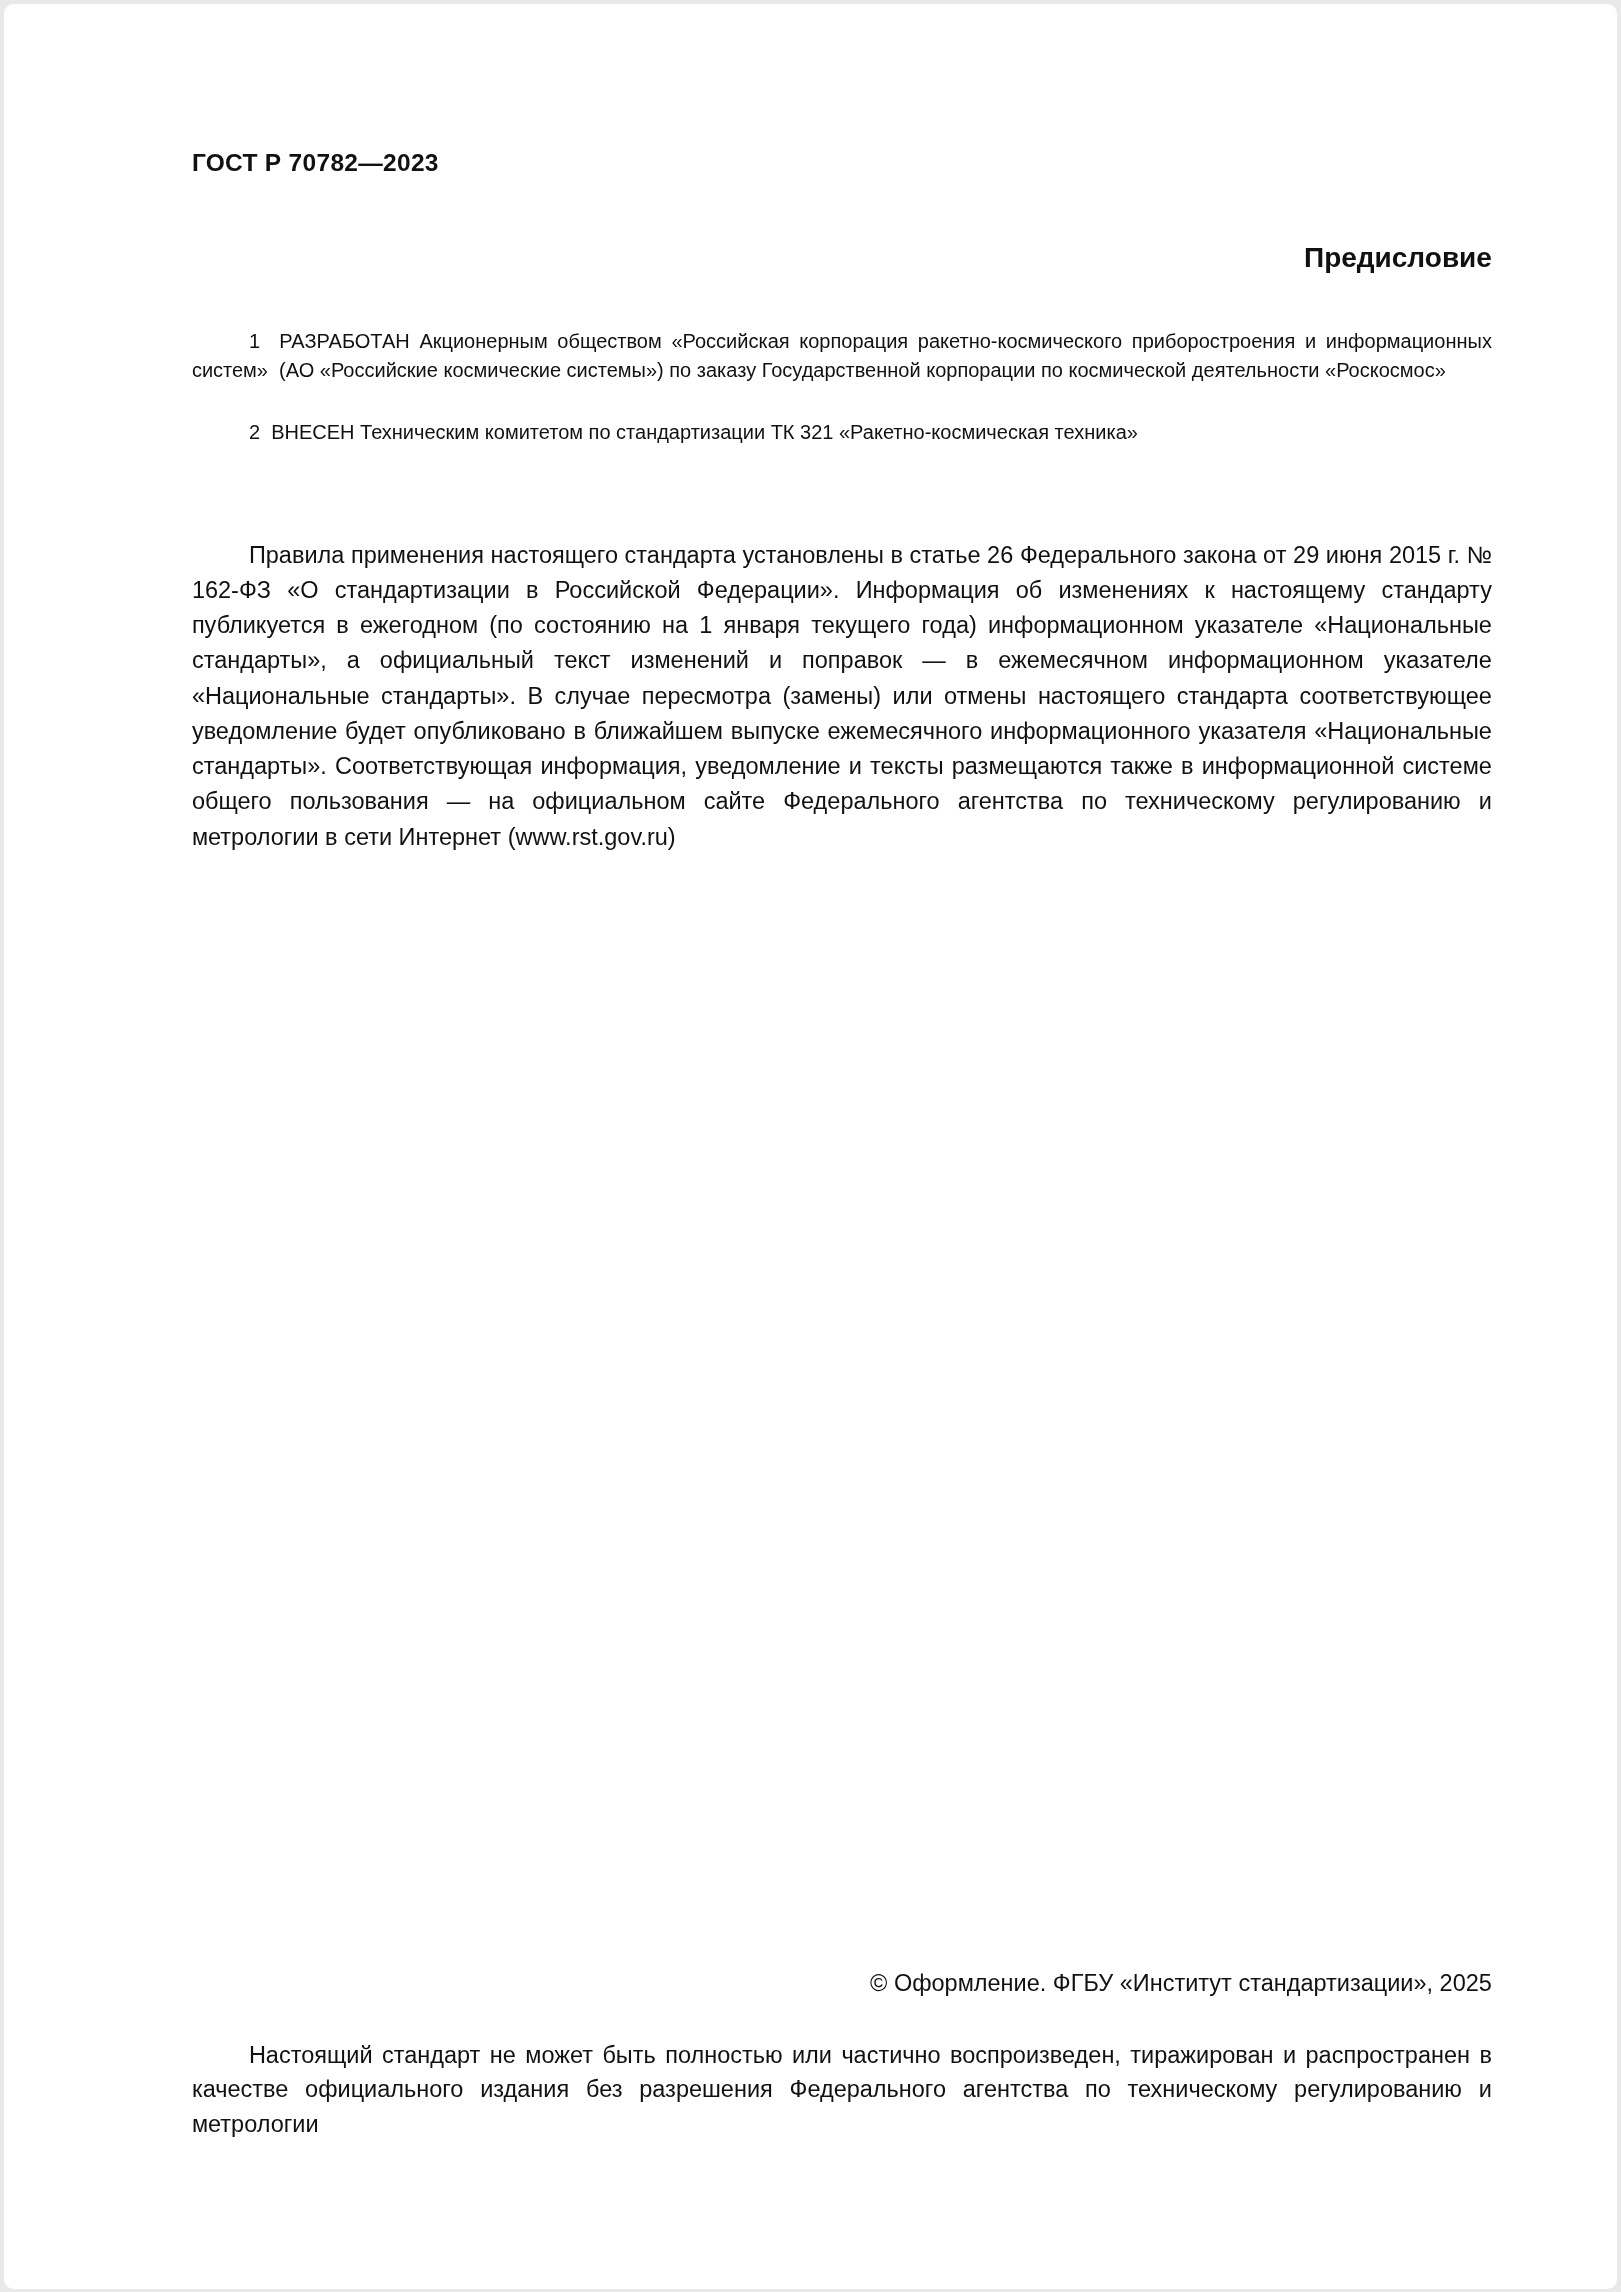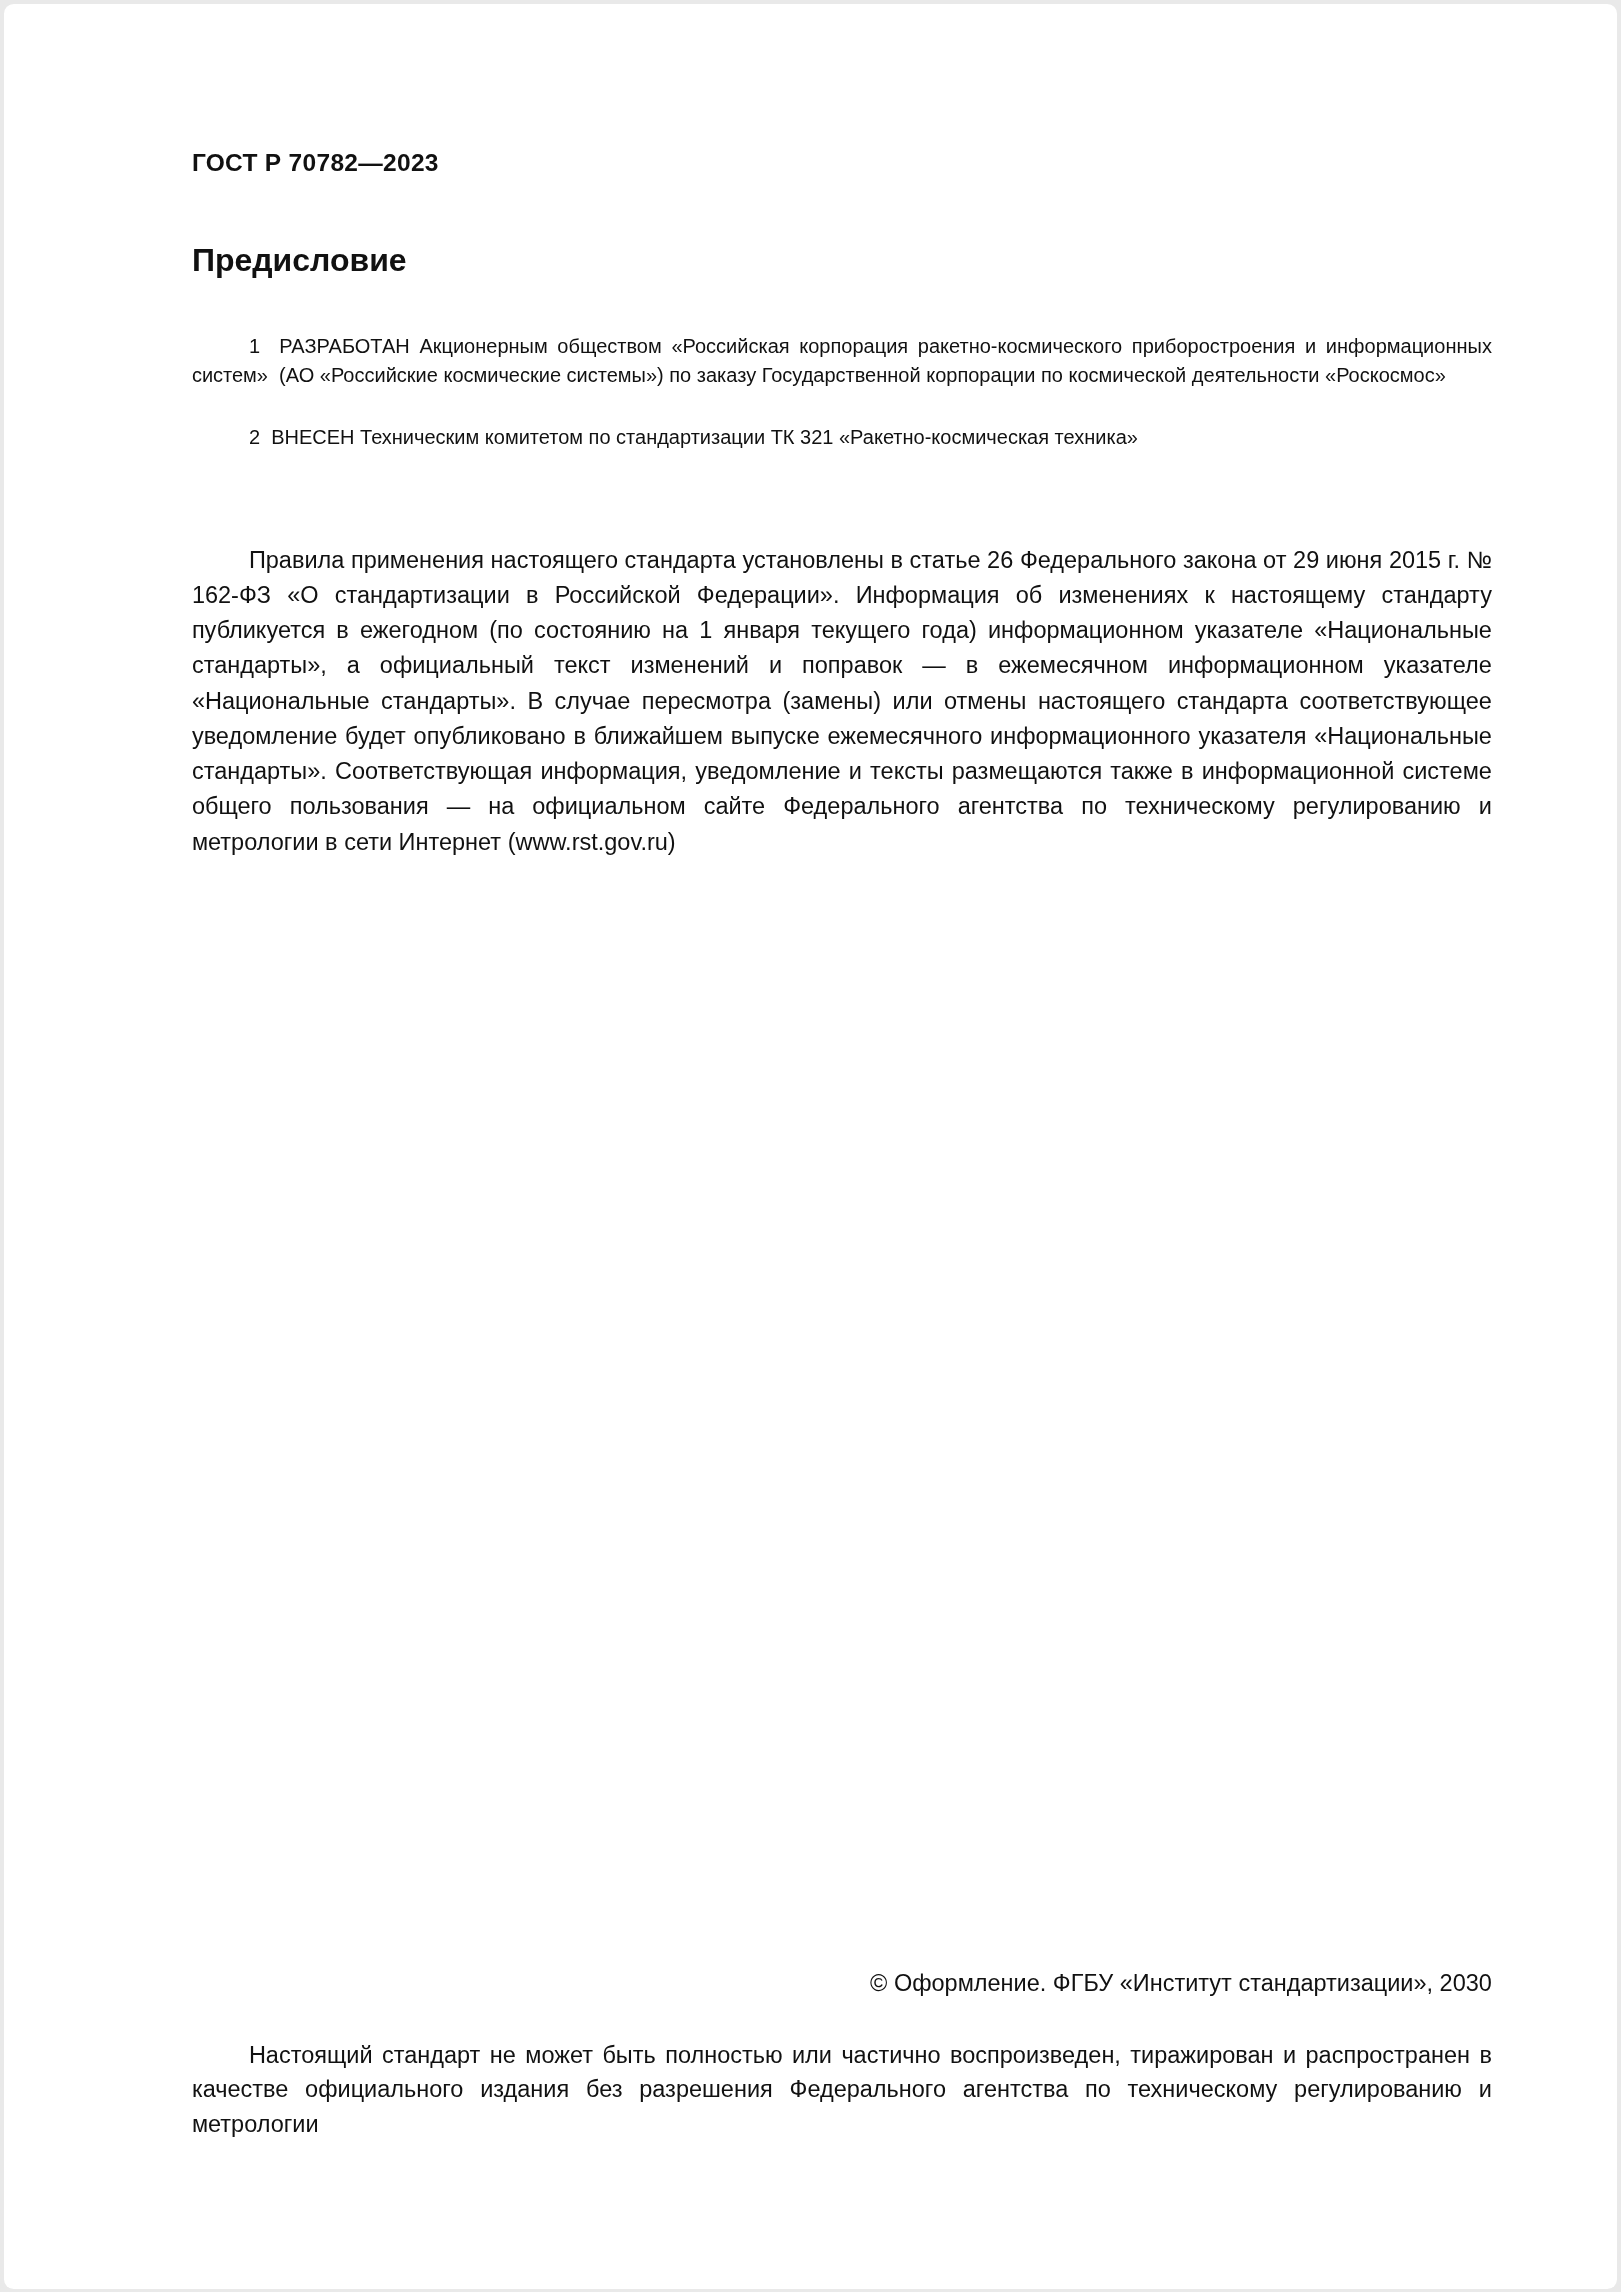--- a/index.html
+++ b/index.html
@@ -27,22 +27,22 @@
   }
 
   .gost-header {
     font-size: 24.5px;
     font-weight: bold;
     letter-spacing: 0.3px;
   }
 
   .doc-title {
     margin-top: 51px;
-    text-align: left;
-    font-size: 32px;
+    text-align: right;
+    font-size: 28px;
     font-weight: bold;
   }
 
   .para {
     margin-top: 39px;
     font-size: 20px;
     line-height: 1.48;
     text-align: justify;
     text-indent: 57px;
   }
@@ -92,20 +92,20 @@
   <p class="para">1&nbsp;&nbsp;РАЗРАБОТАН Акционерным обществом «Российская корпорация ракетно-космического приборостроения и информационных систем»&nbsp; (АО «Российские космические системы») по заказу Государственной корпорации по космической деятельности «Роскосмос»</p>
 
   <p class="para tight">2&nbsp;&nbsp;ВНЕСЕН Техническим комитетом по стандартизации ТК 321 «Ракетно-космическая техника»</p>
 
 
 
   <p class="legal">Правила применения настоящего стандарта установлены в статье 26 Федерального закона от 29 июня 2015 г. № 162-ФЗ «О стандартизации в Российской Федерации». Информация об изменениях к настоящему стандарту публикуется в ежегодном (по состоянию на 1 января текущего года) информационном указателе «Национальные стандарты», а официальный текст изменений и поправок — в ежемесячном информационном указателе «Национальные стандарты». В случае пересмотра (замены) или отмены настоящего стандарта соответствующее уведомление будет опубликовано в ближайшем выпуске ежемесячного информационного указателя «Национальные стандарты». Соответствующая информация, уведомление и тексты размещаются также в информационной системе общего пользования — на официальном сайте Федерального агентства по техническому регулированию и метрологии в сети Интернет (www.rst.gov.ru)</p>
 
   <div class="footer">
 
-    <div class="copyright">© Оформление. ФГБУ «Институт стандартизации», 2030</div>
+    <div class="copyright">© Оформление. ФГБУ «Институт стандартизации», 2025</div>
 
     <p class="restriction">Настоящий стандарт не может быть полностью или частично воспроизведен, тиражирован и распространен в качестве официального издания без разрешения Федерального агентства по техническому регулированию и метрологии</p>
 
   </div>
 
 </div>
 
 
 </body></html>

